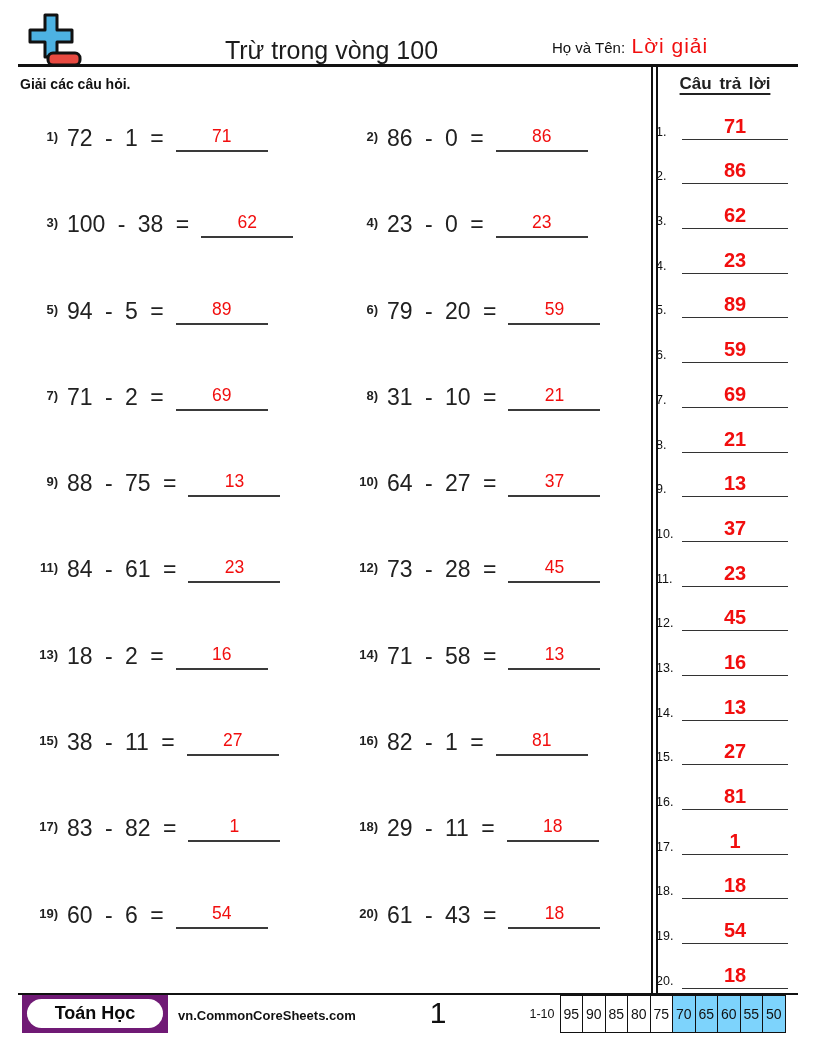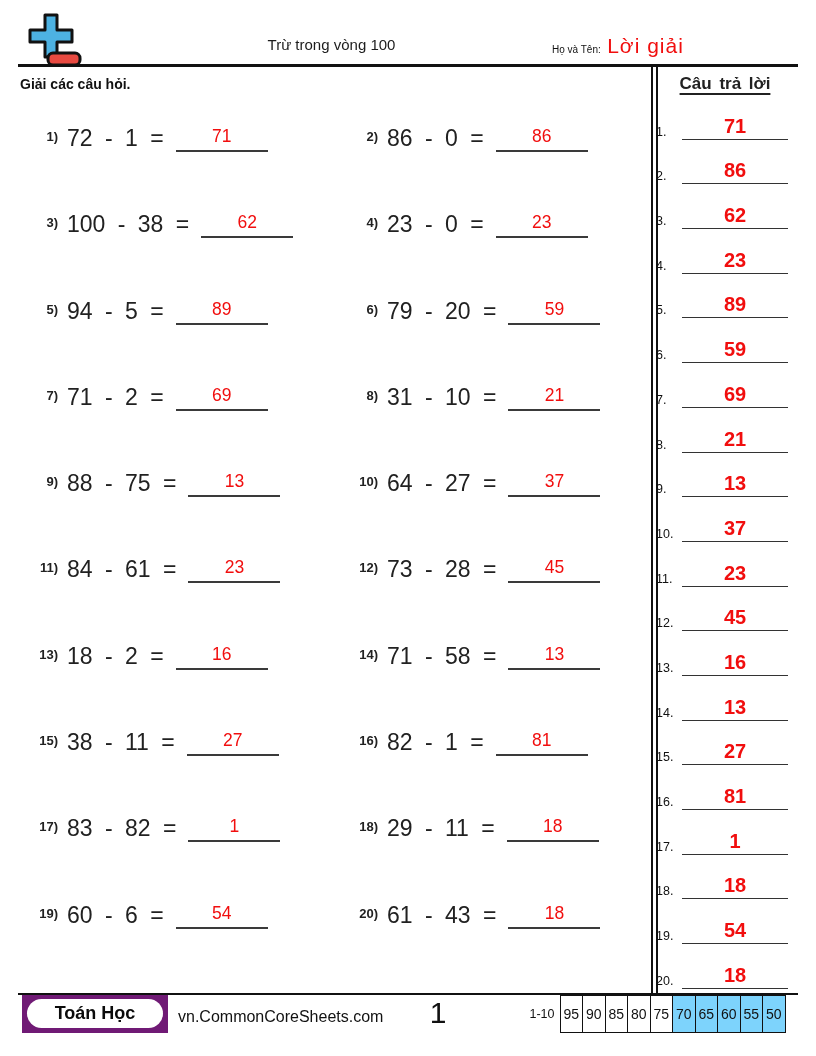--- a/index.html
+++ b/index.html
@@ -3,23 +3,23 @@
 <meta charset="utf-8">
 <style>
   * { margin:0; padding:0; box-sizing:border-box; }
   html,body { background:#ffffff; }
   body { font-family:"Liberation Sans", sans-serif; color:#212121; }
   .page { position:relative; width:816px; height:1056px; background:#fff; overflow:hidden; margin:0 auto; }
 
   
   .logo { position:absolute; left:20px; top:12px; width:62px; height:56px; }
   .page-title { position:absolute; left:18px; top:36px; width:627px; text-align:center;
-                font-size:15px; color:#1c1c1c; }
+                font-size:25px; color:#1c1c1c; }
   .name-block { position:absolute; left:552px; top:34px; width:246px; white-space:nowrap; }
-  .name-label { font-size:10px; color:#111; }
+  .name-label { font-size:15px; color:#111; }
   .name-value { font-size:21px; font-weight:400; color:#f10e0e; letter-spacing:1px; margin-left:2px; }
   .header-rule { position:absolute; left:18px; top:64px; width:780px; height:3px; background:#111; }
 
   
   .instructions { position:absolute; left:20px; top:76px; font-size:14px; font-weight:700; color:#111; }
 
   
   .problems { position:absolute; left:24px; top:126px; width:622px;
               display:grid; grid-template-columns:320px 302px; grid-auto-rows:86.3px; }
   .prob { display:flex; align-items:flex-start; line-height:24px; }
@@ -40,21 +40,21 @@
   .anum { font-size:12.5px; width:26px; flex:none; color:#111; padding-bottom:1px; }
   .aline { flex:1; text-align:center; border-bottom:1.6px solid #333; color:#f10e0e;
            font-weight:700; font-size:20px; line-height:22px; padding-bottom:2px; }
 
   
   .footer-rule { position:absolute; left:18px; top:993px; width:780px; height:2px; background:#111; }
   .badge { position:absolute; left:22px; top:995px; width:146px; height:38px; background:#701a75; }
   .badge-pill { position:absolute; left:5px; top:4px; right:5px; bottom:5px; background:#fff;
                 border-radius:15px; display:flex; align-items:center; justify-content:center;
                 font-size:18px; font-weight:700; color:#0b0b0b; }
-  .site { position:absolute; left:178px; top:1008px; font-size:16px; color:#111; }
+  .site { position:absolute; left:178px; top:1008px; font-size:13px; color:#111;font-weight:bold; }
   .pageno { position:absolute; left:408px; top:996px; width:60px; text-align:center;
             font-size:30px; color:#111; }
   .scores { position:absolute; left:500px; top:995px; }
   .scores table { border-collapse:collapse; }
   .slabel { font-size:12.5px; text-align:right; padding-right:5px; width:60px; border:none;
             color:#111; }
   .scell { width:22.5px; height:37px; border:1.6px solid #111; text-align:center;
            font-size:14px; color:#111; background:#fff; }
   .scell.hl { background:#7dd3fc; }
 </style>

